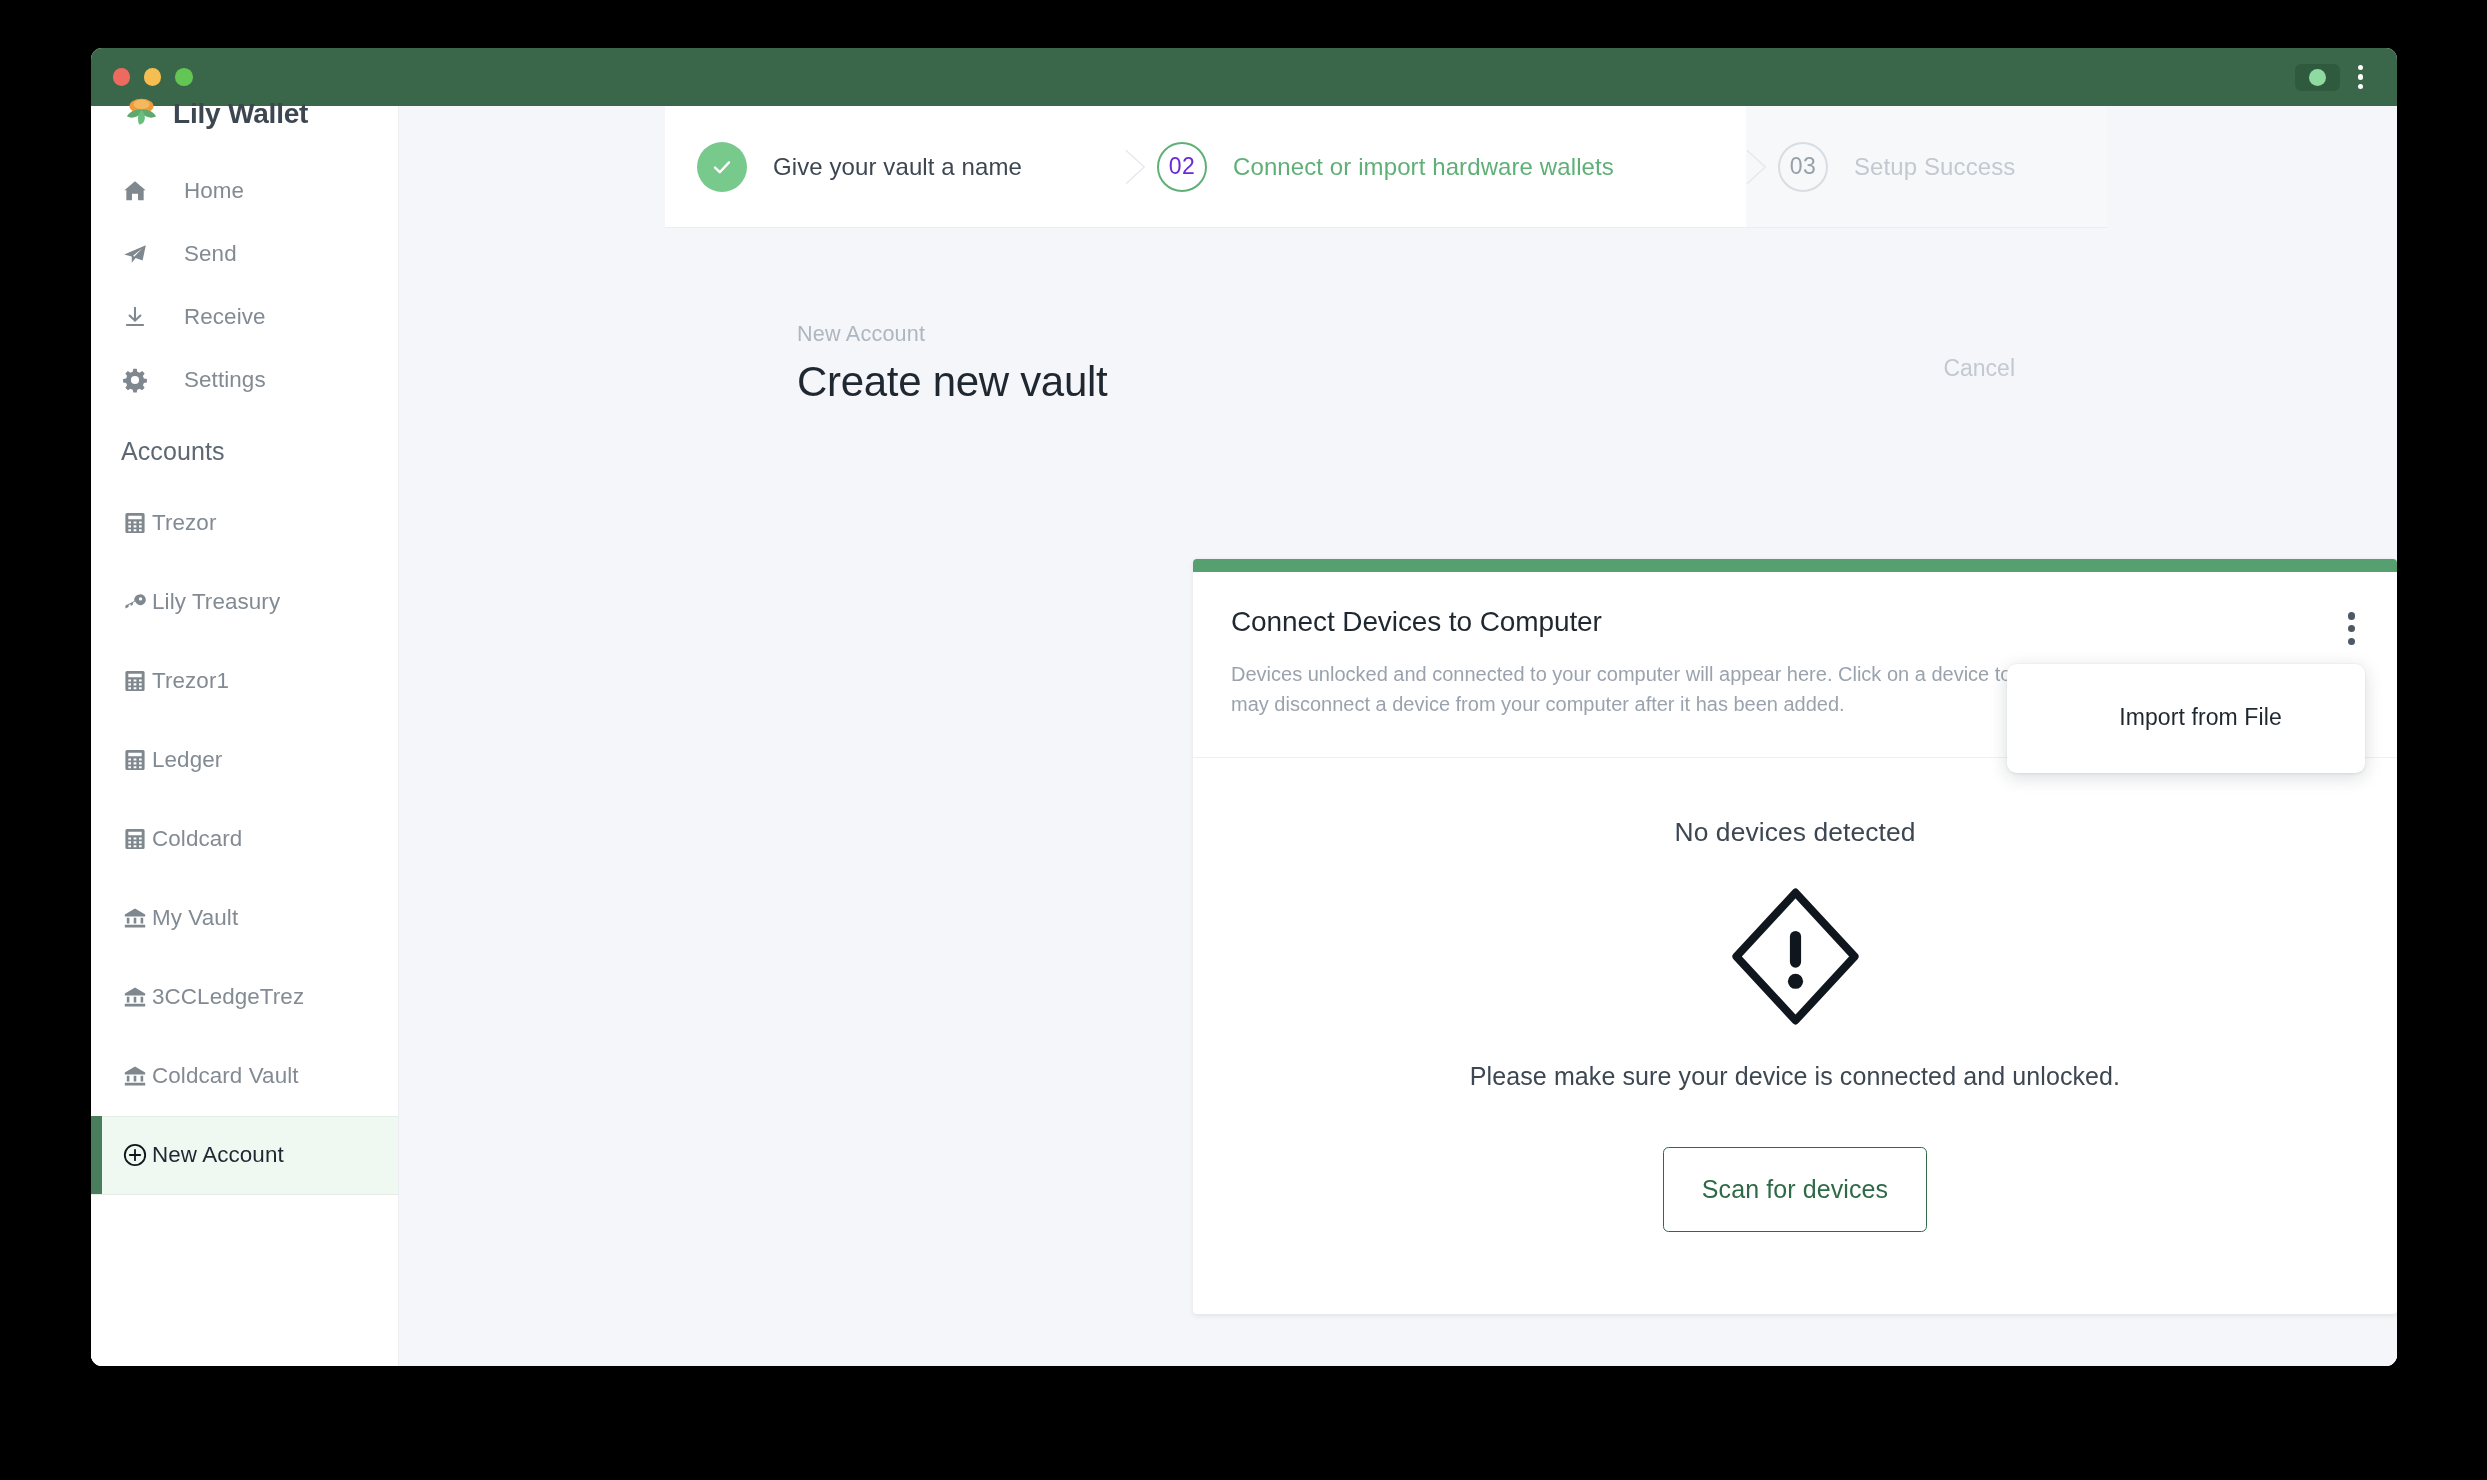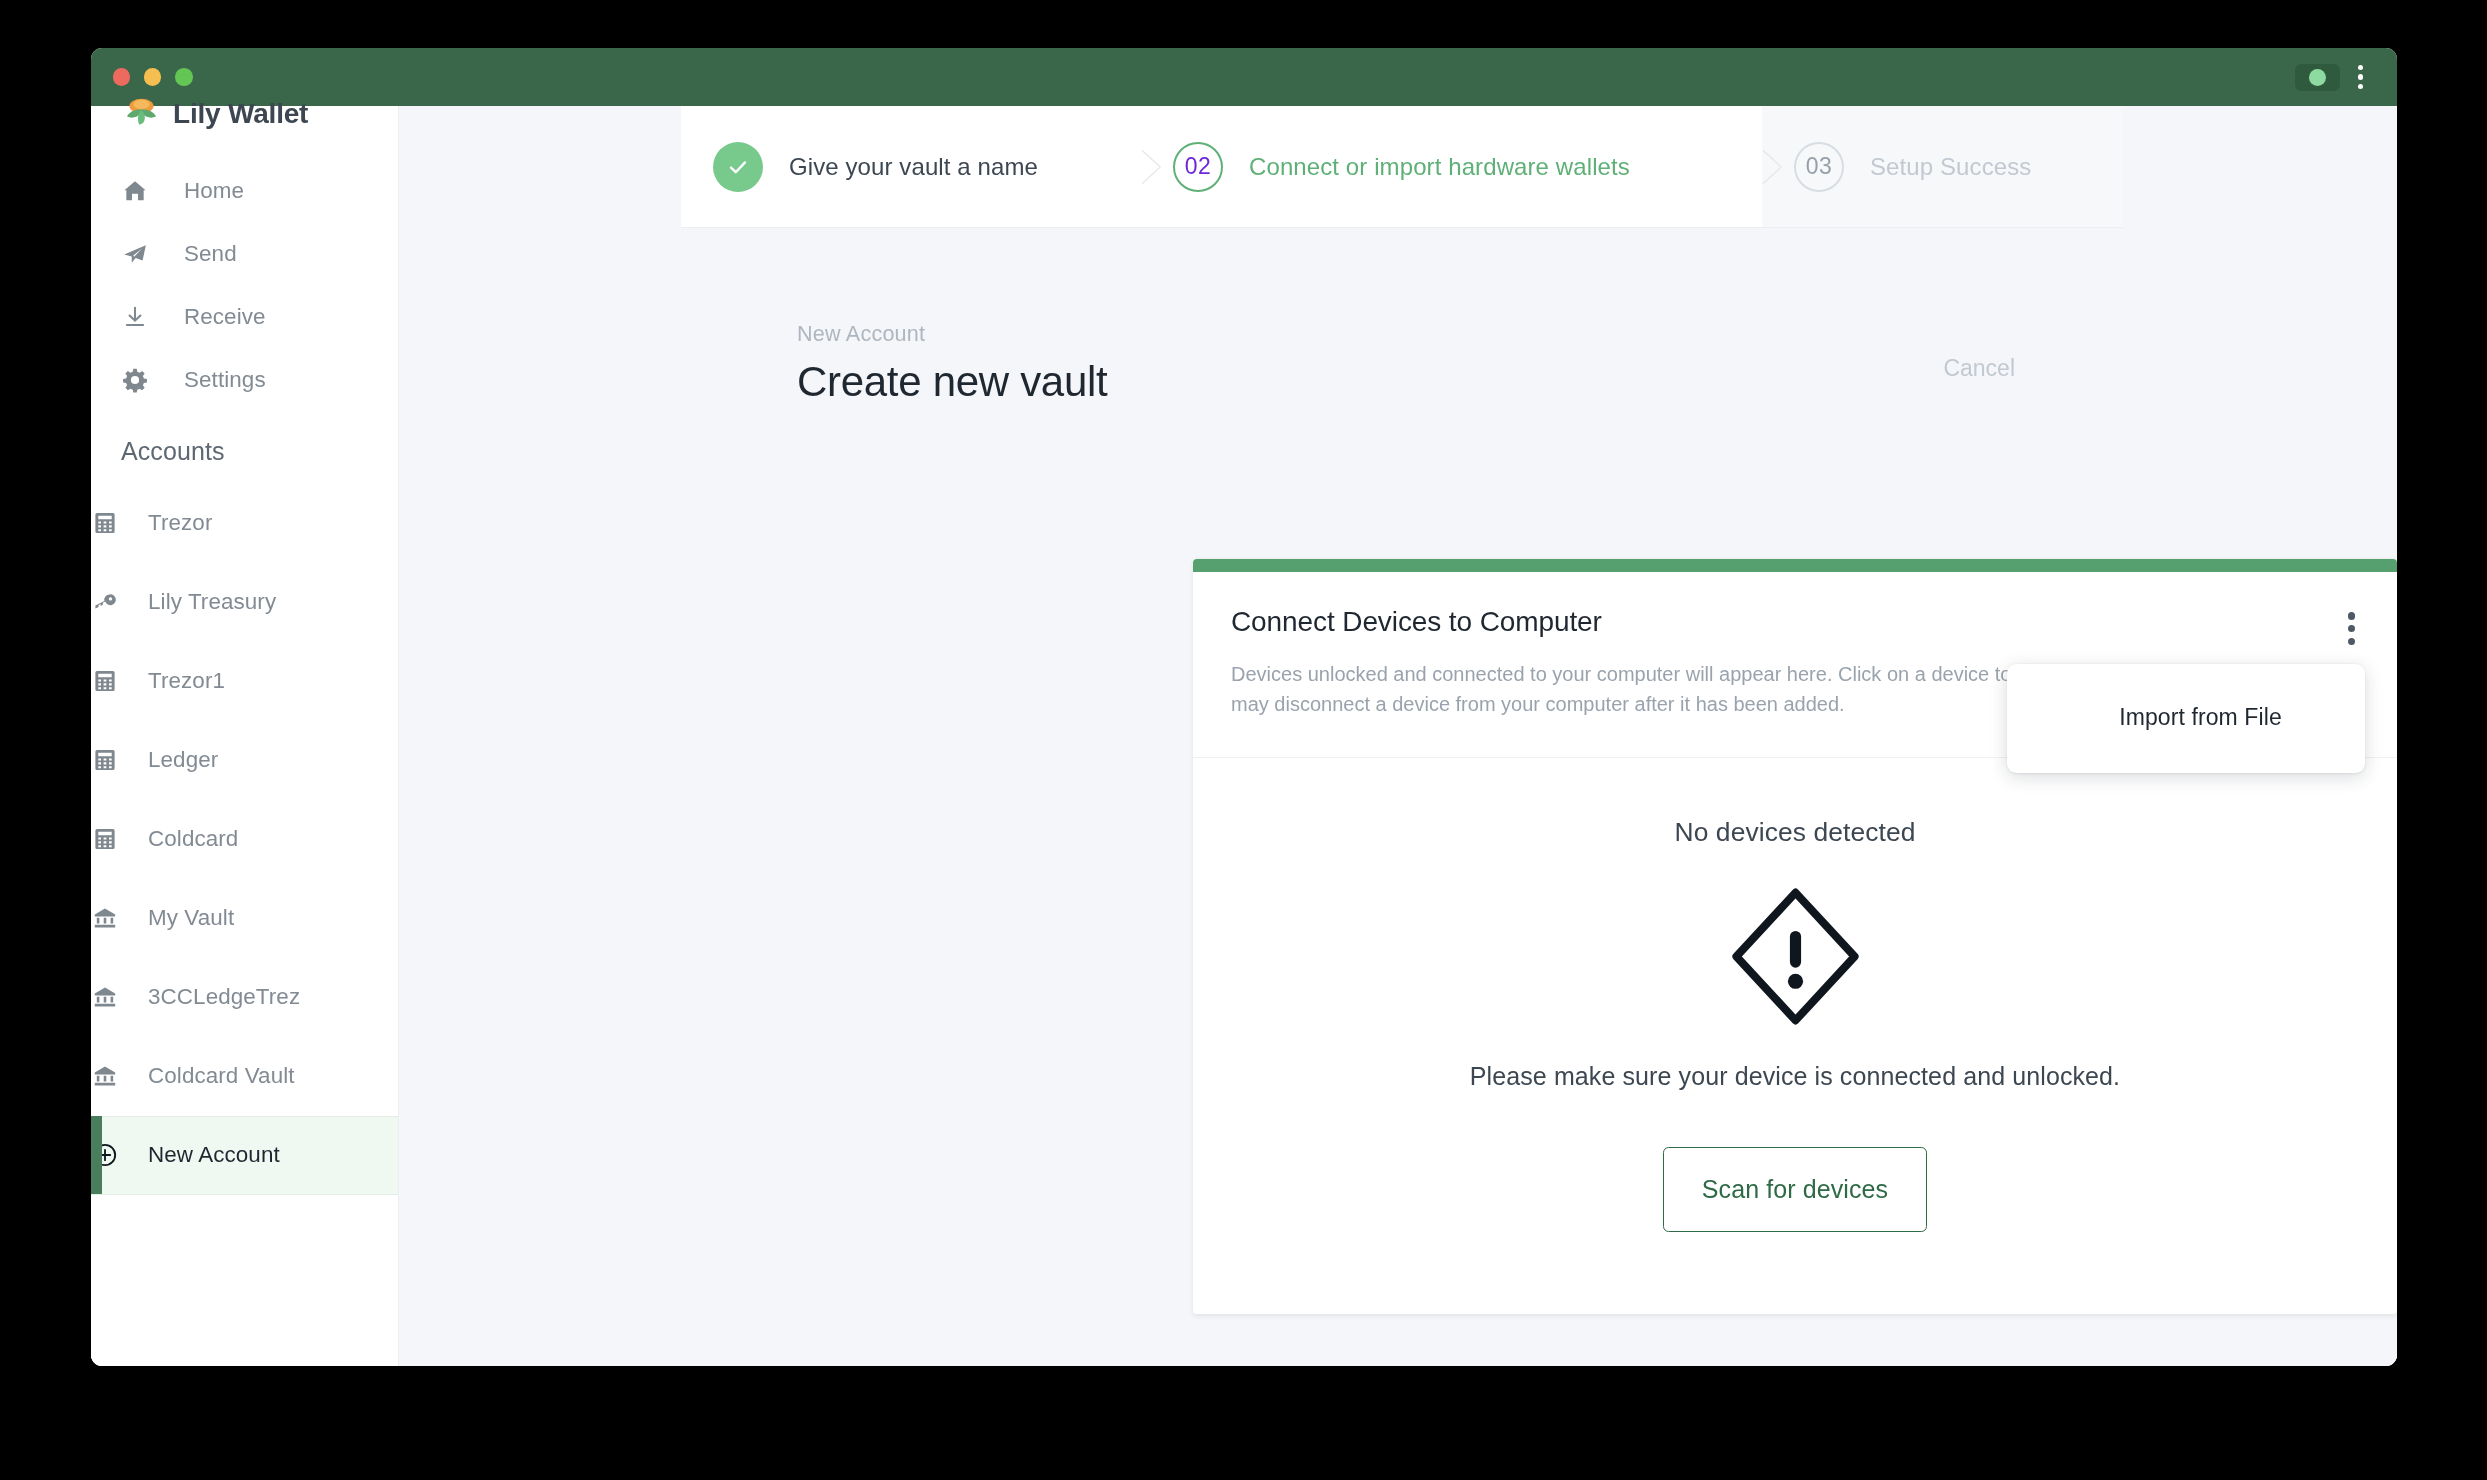--- a/index.html
+++ b/index.html
@@ -86,21 +86,21 @@
   .nav-icon svg { display: block; }
   .nav-label { font-size: 22.4px; color: #828a93; letter-spacing: 0.1px; }
 
   .section-title {
     font-size: 25px; color: #5e6873; letter-spacing: 0.1px;
     padding-left: 30px; margin-top: 26px; margin-bottom: 17.6px;
   }
 
   .acct-item {
     display: flex; align-items: center;
-    height: 79px; gap: 30px;
+    height: 79px; padding-left: 30px; gap: 4px;
     cursor: pointer; position: relative;
   }
   .acct-item .nav-label { font-size: 22.4px; }
   .acct-item.active {
     background: #eff9f1;
     border-top: 0.8px solid #e4eee7;
     border-bottom: 0.8px solid #e4eee7;
   }
   .acct-item.active::before {
     content: ""; position: absolute; left: 0; top: -0.8px; bottom: -0.8px;
@@ -110,21 +110,21 @@
 
   
   #main {
     flex: 1 1 auto; height: 100%; position: relative;
     background: #f5f6f9;
     overflow: hidden;
   }
 
   
   #stepper {
-    position: absolute; left: 282px; top: 0;
+    position: absolute; left: 266px; top: 0;
     width: 1442px; height: 122px;
     display: flex;
     background: #ffffff;
     border-bottom: 0.8px solid #ebedf0;
   }
   .step {
     position: relative; display: flex; align-items: center;
     padding-left: 32px; gap: 26px;
     background: #ffffff;
   }

